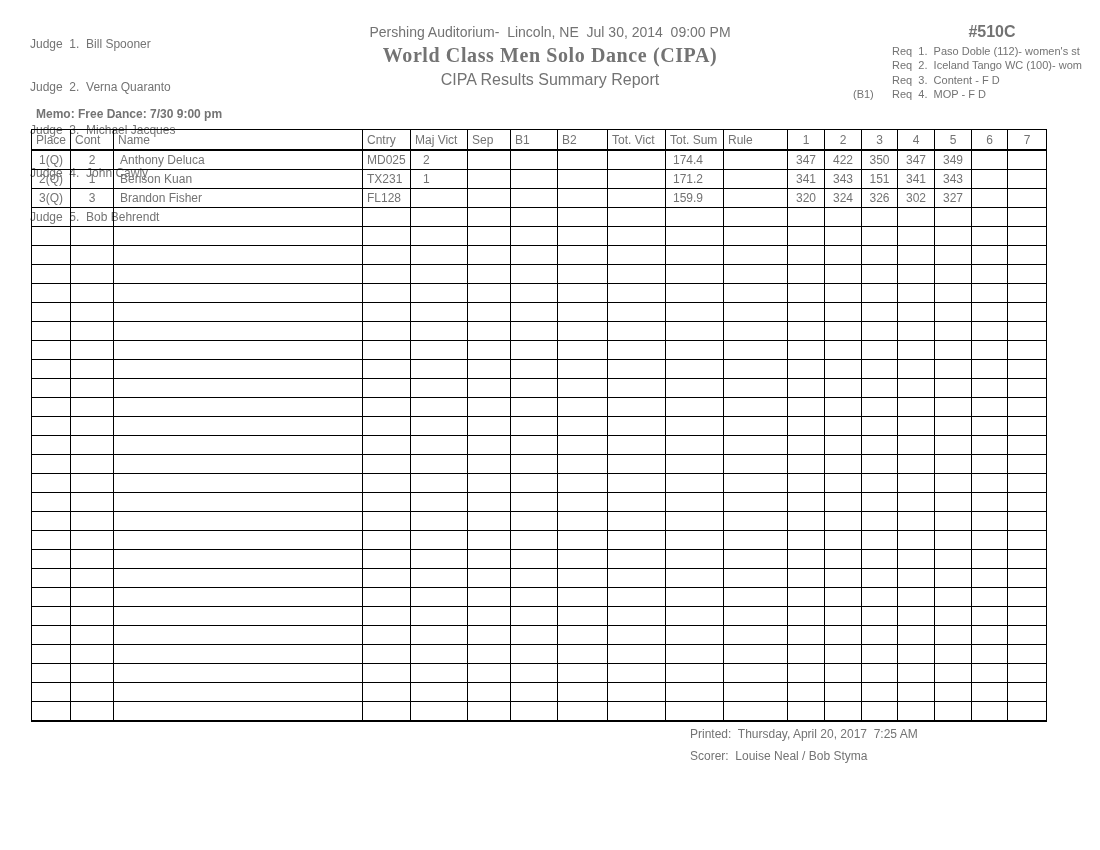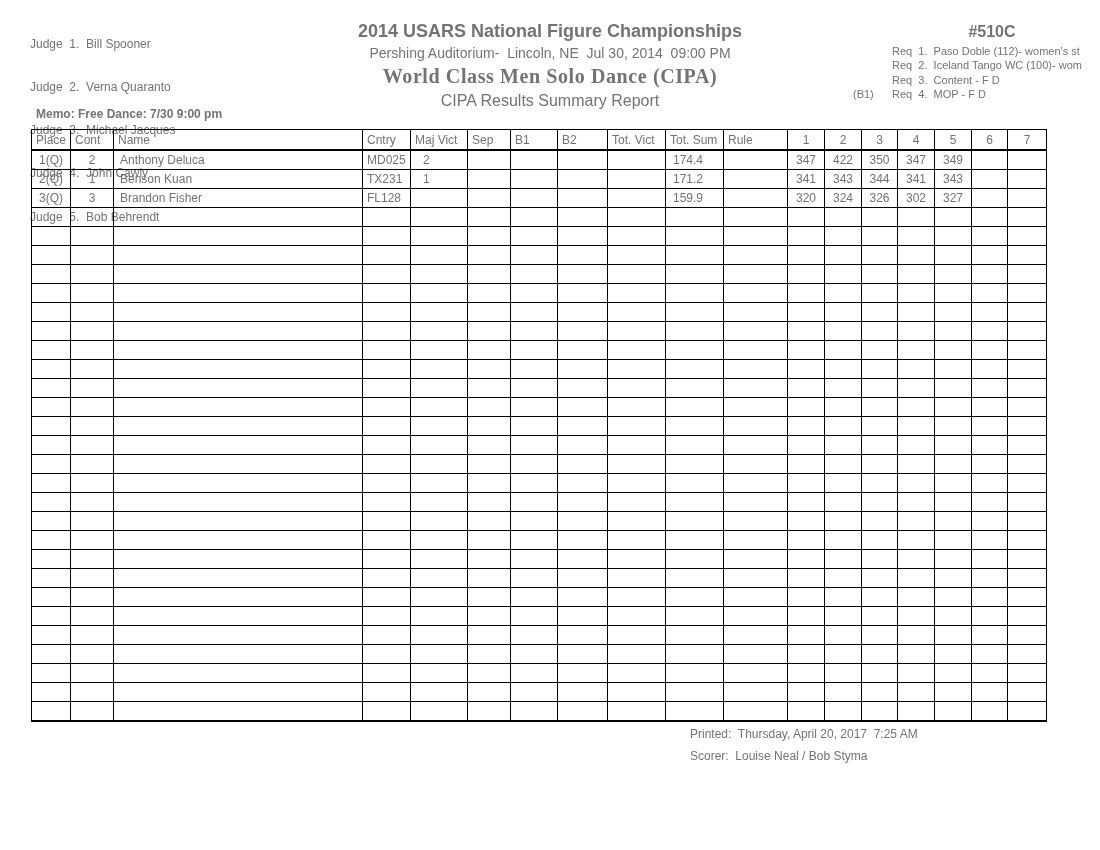--- a/index.html
+++ b/index.html
@@ -51,21 +51,20 @@
 
   <div class="judges">
     <div>Judge  1.  Bill Spooner</div>
     <div>Judge  2.  Verna Quaranto</div>
     <div>Judge  3.  Michael Jacques</div>
     <div>Judge  4.  John Cawly</div>
     <div>Judge  5.  Bob Behrendt</div>
   </div>
 
   <div class="title-block">
-    <div class="t-title">2014 USARS National Figure Championships</div>
     <div class="t-venue">Pershing Auditorium-  Lincoln, NE  Jul 30, 2014  09:00 PM</div>
     <div class="t-event">World Class Men Solo Dance (CIPA)</div>
     <div class="t-report">CIPA Results Summary Report</div>
   </div>
 
   <div class="heat-num">#510C</div>
 
   <div class="reqs">
     <div class="req-line"><span class="req-prefix"></span><span>Req  1.  Paso Doble (112)- women's st</span></div>
     <div class="req-line"><span class="req-prefix"></span><span>Req  2.  Iceland Tango WC (100)- wom</span></div>
@@ -146,21 +145,21 @@
           <td class="a-l pad4">TX231</td>
           <td class="a-l pad12">1</td>
           <td class="a-l pad4"></td>
           <td class="a-l pad4"></td>
           <td class="a-l pad4"></td>
           <td class="a-l pad4"></td>
           <td class="a-l pad7">171.2</td>
           <td class="a-l pad4"></td>
           <td class="a-c">341</td>
           <td class="a-c">343</td>
-          <td class="a-c">344</td>
+          <td class="a-c">151</td>
           <td class="a-c">341</td>
           <td class="a-c">343</td>
           <td class="a-c"></td>
           <td class="a-c"></td>
         </tr>
         <tr>
           <td class="a-c">3(Q)</td>
           <td class="a-c">3</td>
           <td class="a-l pad6">Brandon Fisher</td>
           <td class="a-l pad4">FL128</td>

